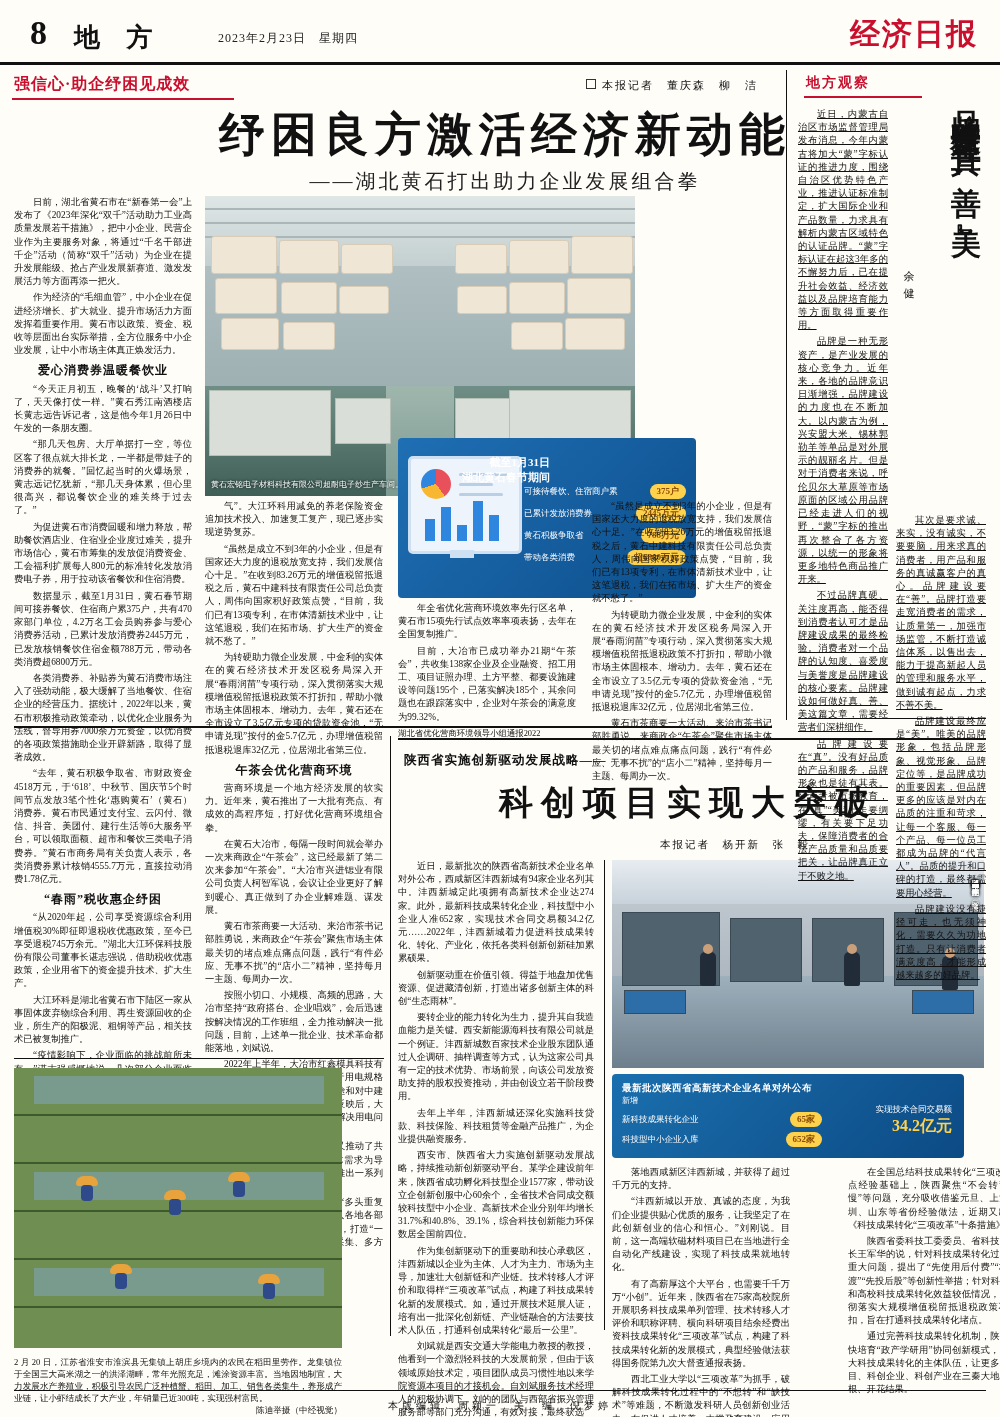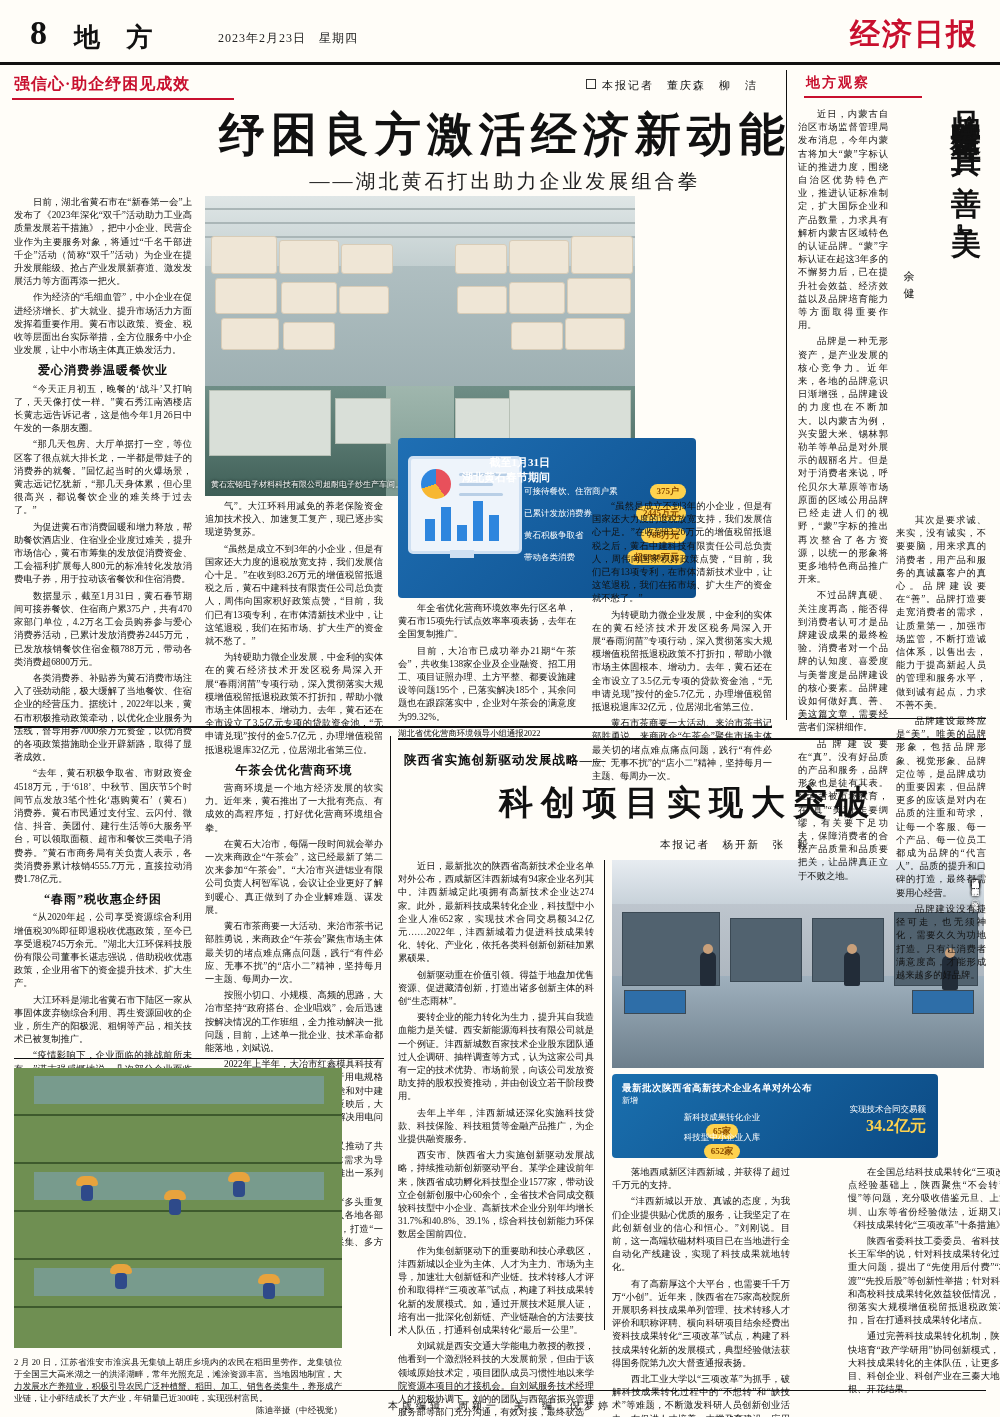--- a/index.html
+++ b/index.html
@@ -153,26 +153,26 @@
   .p3-floor{position:absolute;left:0;bottom:0;width:100%;height:92px;background:linear-gradient(#9fb0bd,#6d7f8c);}
   .p3-mach{position:absolute;background:#51626f;border:1px solid #3b4954;}
   .p3-person{position:absolute;width:16px;height:34px;background:#222c38;border-radius:5px 5px 2px 2px;}
   .p3-person .h{position:absolute;left:3px;top:-8px;width:10px;height:10px;border-radius:50%;background:#c9a07a;}
   .p3-cap{
     position:absolute;right:4px;bottom:4px;writing-mode:vertical-rl;
     color:#fff;font-size:7.5px;line-height:10px;text-shadow:0 0 3px #000;height:190px;
   }
 
   .info2{
-    position:absolute;left:612px;top:1074px;width:326px;height:84px;
+    position:absolute;left:612px;top:1074px;width:352px;height:84px;
     background:linear-gradient(135deg,#1a6fae,#0c4a84);border-radius:4px;color:#fff;
   }
   .info2 .t{position:absolute;left:10px;top:8px;font-size:9.5px;font-weight:bold;letter-spacing:.5px;}
   .info2 .t2{position:absolute;left:10px;top:21px;font-size:8px;}
-  .info2 .r{position:absolute;left:10px;font-size:8.5px;display:flex;align-items:center;width:200px;flex-direction:column;}
+  .info2 .r{position:absolute;left:10px;font-size:8.5px;display:flex;align-items:center;width:200px;}
   .info2 .r .lbl{flex:1;}
   .info2 .r .val{background:#ffd24d;color:#8a4b00;border-radius:9px;padding:1px 7px;font-weight:bold;font-size:9px;}
   .info2 .big{position:absolute;right:12px;top:30px;text-align:right;}
   .info2 .big .bl{font-size:8.5px;}
   .info2 .big .bv{font-size:16px;font-weight:bold;color:#ffd24d;}
 
   
   .obs-tag{
     position:absolute;left:806px;top:74px;font-size:14px;font-weight:bold;color:#c8102e;letter-spacing:2px;
   }
@@ -180,21 +180,21 @@
   .vhead{
     position:absolute;right:14px;top:86px;width:54px;height:420px;
     writing-mode:vertical-rl;text-orientation:upright;
     font-size:30px;font-weight:bold;letter-spacing:5px;
   }
   .vauthor{
     position:absolute;right:84px;top:262px;writing-mode:vertical-rl;text-orientation:upright;
     font-size:11px;letter-spacing:3px;
   }
   .rcol{
-    position:absolute;font-size:9.3px;line-height:13.2px;text-align:justify;
+    position:absolute;font-size:9.3px;line-height:13.2px;text-align:justify;text-decoration:underline;
   }
   .rcol p{margin:0 0 3px 0;text-indent:19px;}
 
   
   .footer{
     position:absolute;left:0;bottom:4px;width:1000px;text-align:center;
     font-size:10px;letter-spacing:4px;color:#111;
   }
   .hr-bot{position:absolute;left:14px;bottom:26px;width:972px;height:1px;background:#111;}
 </style>

